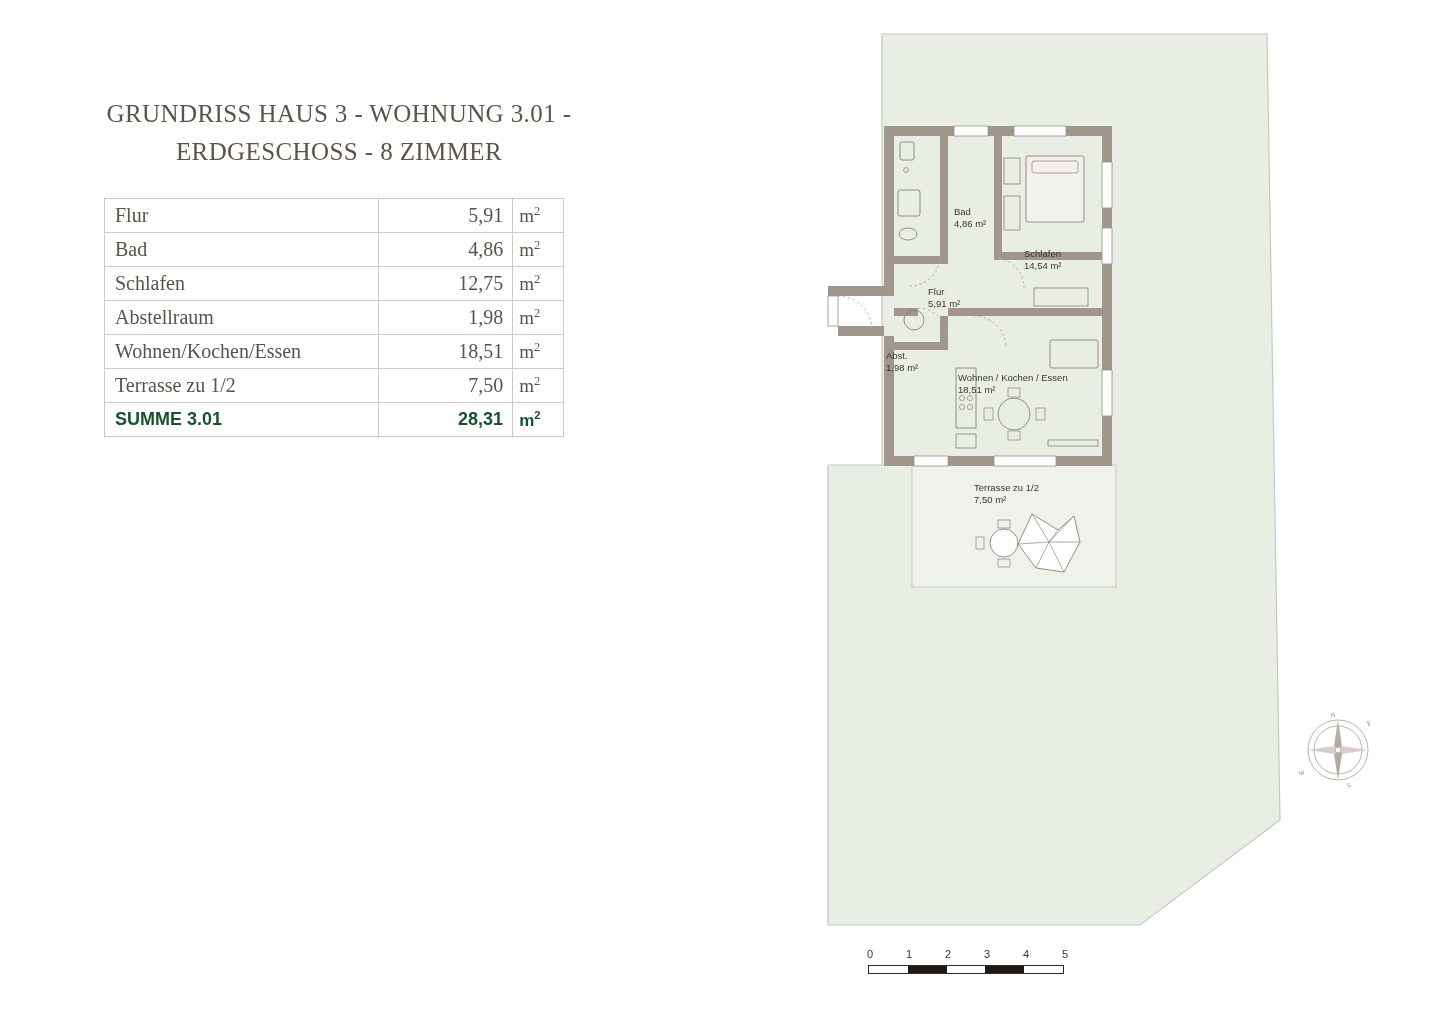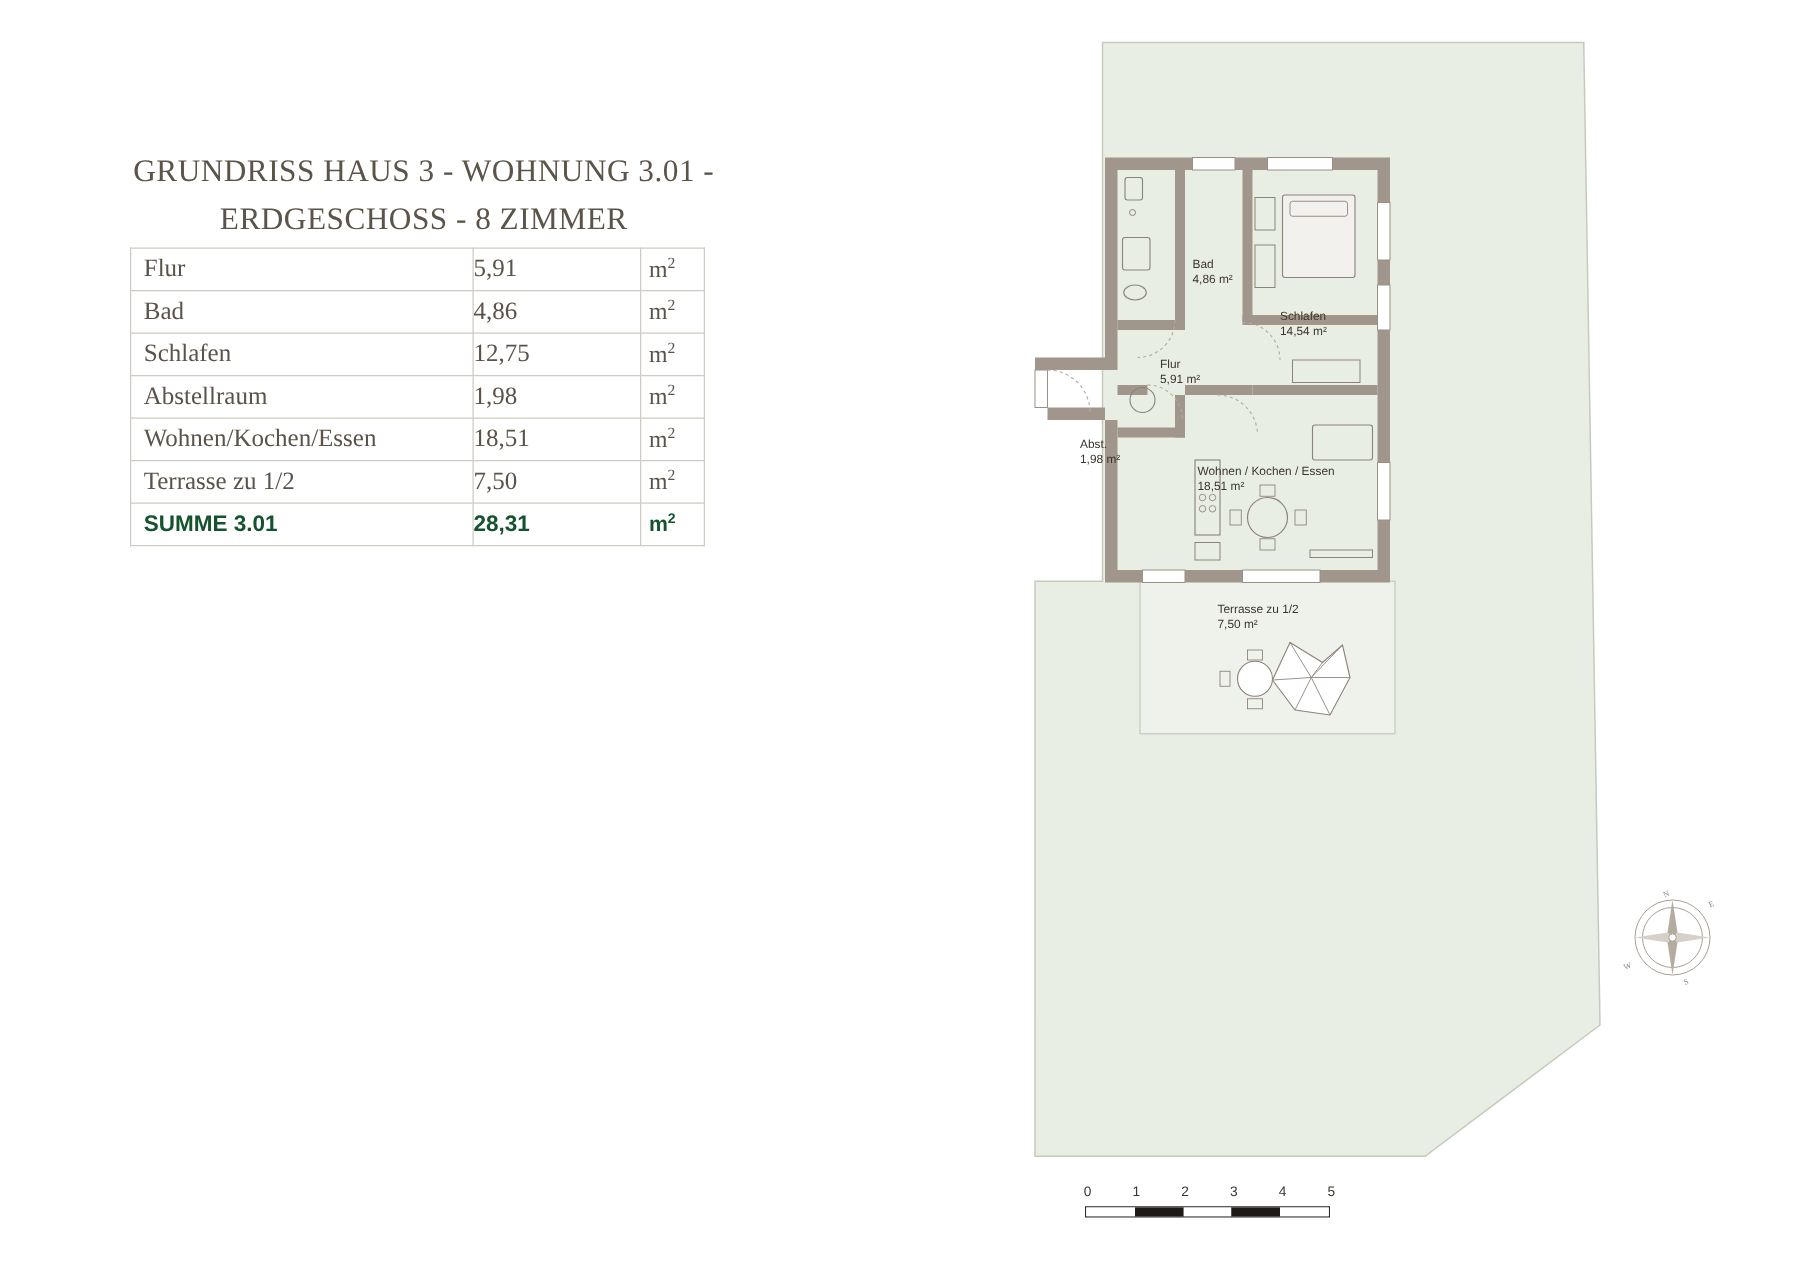--- a/index.html
+++ b/index.html
@@ -20,21 +20,20 @@
     inset: 0;
   }
 
   
   #title-block {
     position: absolute;
     left: 104px;
     top: 95px;
     width: 470px;
     text-align: center;
-    margin-top: 24px;
   }
   #title-block .line {
     font-family: "Liberation Serif", serif;
     font-size: 25px;
     letter-spacing: 0.4px;
     color: #5c5449;
     line-height: 38px;
     white-space: nowrap;
   }
 
@@ -52,20 +51,21 @@
     padding: 0;
     height: 33px;
     font-size: 20px;
     color: #5b534a;
   }
   #area-table td.name {
     padding-left: 10px;
     width: 270px;
   }
   #area-table td.value {
+    text-align: right;
     padding-right: 9px;
     width: 132px;
   }
   #area-table td.unit {
     text-align: left;
     padding-left: 6px;
     width: 46px;
     font-size: 19px;
   }
   #area-table tr.sum td {
@@ -292,21 +292,21 @@
       <span class="ln2">4,86 m²</span>
     </div>
     <div class="rlabel" style="left:206px; top:228px;">
       <span>Schlafen</span>
       <span class="ln2">14,54 m²</span>
     </div>
     <div class="rlabel" style="left:110px; top:266px;">
       <span>Flur</span>
       <span class="ln2">5,91 m²</span>
     </div>
-    <div class="rlabel" style="left:46px; top:330px;">
+    <div class="rlabel" style="left:68px; top:330px;">
       <span>Abst.</span>
       <span class="ln2">1,98 m²</span>
     </div>
     <div class="rlabel" style="left:128px; top:352px;margin-left:12px;">
       <span>Wohnen / Kochen / Essen</span>
       <span class="ln2">18,51 m²</span>
     </div>
     <div class="rlabel" style="left:156px; top:462px;">
       <span>Terrasse zu 1/2</span>
       <span class="ln2">7,50 m²</span>

